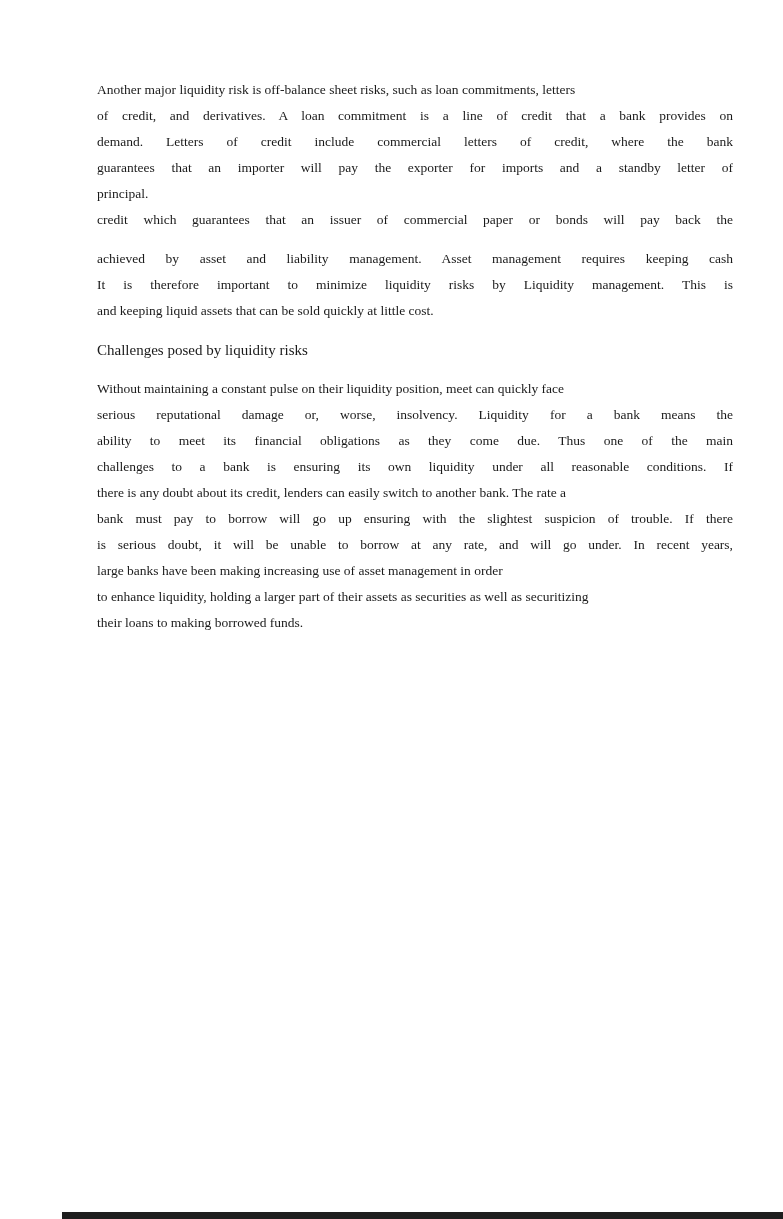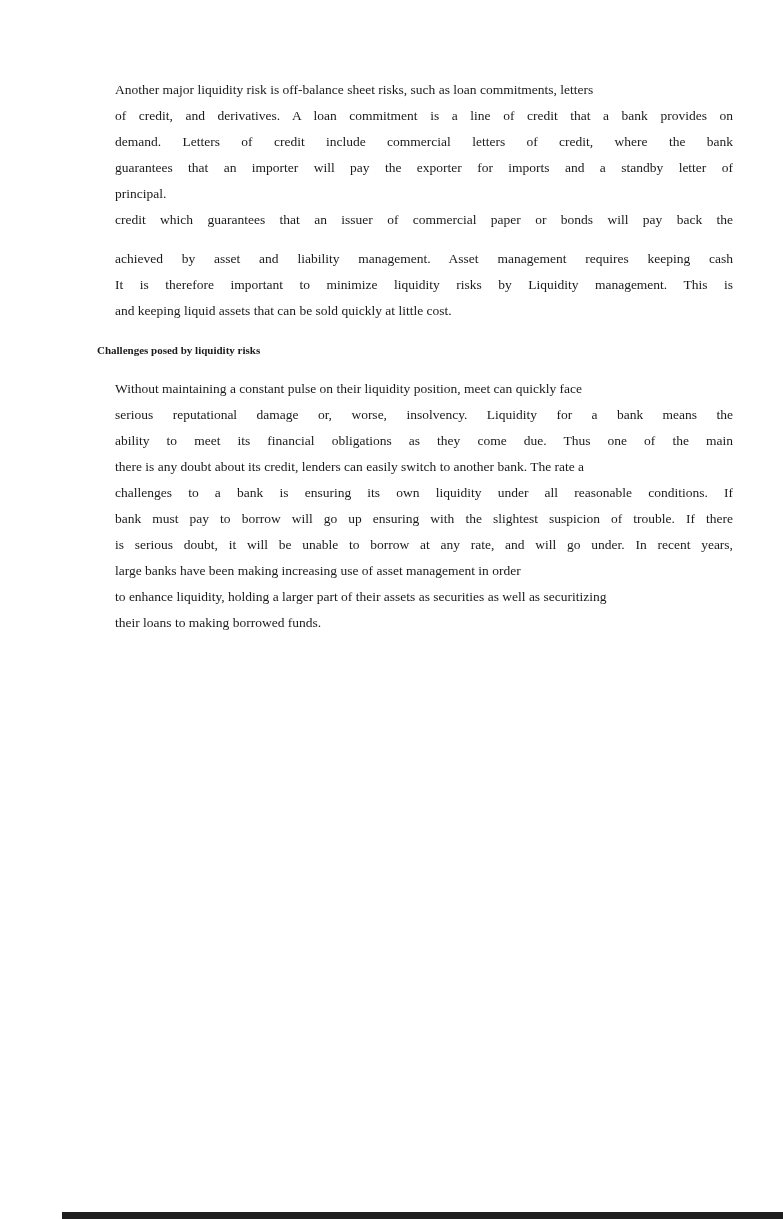--- a/index.html
+++ b/index.html
@@ -16,40 +16,40 @@
     font-family: "Liberation Serif", serif;
     color: #1a1a1a;
   }
   .text-block {
     position: absolute;
     left: 97px;
     top: 77px;
     width: 636px;
   }
   .para {
-    margin: 0 0 13px 18px;
+    margin: 0 0 13px 0;
   }
   .line {
     font-size: 13.5px;
     line-height: 26px;
     white-space: normal;
   }
   
   .line.j {
     text-align: justify;
     text-align-last: justify;
   }
   
   .line.l {
     text-align: left;
   }
   .heading {
-    font-size: 11px;
+    font-size: 15px;
     line-height: 26px;
-    font-weight: bold;
+    font-weight: normal;
     margin: 0 0 13px 0;
   }
   .bottom-edge {
     position: absolute;
     left: 62px;
     right: 0;
     bottom: 0;
     height: 7px;
     background: #1e1e1e;
   }
@@ -74,22 +74,22 @@
       <div class="line j">It is therefore important to minimize liquidity risks by Liquidity management. This is</div>
       <div class="line l">and keeping liquid assets that can be sold quickly at little cost.</div>
     </div>
 
     <div class="heading">Challenges posed by liquidity risks</div>
 
     <div class="para">
       <div class="line l">Without maintaining a constant pulse on their liquidity position, meet can quickly face</div>
       <div class="line j">serious reputational damage or, worse, insolvency. Liquidity for a bank means the</div>
       <div class="line j">ability to meet its financial obligations as they come due. Thus one of the main</div>
+      <div class="line j">challenges to a bank is ensuring its own liquidity under all reasonable conditions. If</div>
       <div class="line l">there is any doubt about its credit, lenders can easily switch to another bank. The rate a</div>
-      <div class="line j">challenges to a bank is ensuring its own liquidity under all reasonable conditions. If</div>
       <div class="line j">bank must pay to borrow will go up ensuring with the slightest suspicion of trouble. If there</div>
       <div class="line j">is serious doubt, it will be unable to borrow at any rate, and will go under. In recent years,</div>
       <div class="line l">large banks have been making increasing use of asset management in order</div>
       <div class="line l">to enhance liquidity, holding a larger part of their assets as securities as well as securitizing</div>
       <div class="line l">their loans to making borrowed funds.</div>
     </div>
 
   </div>
 
   <div class="bottom-edge"></div>

